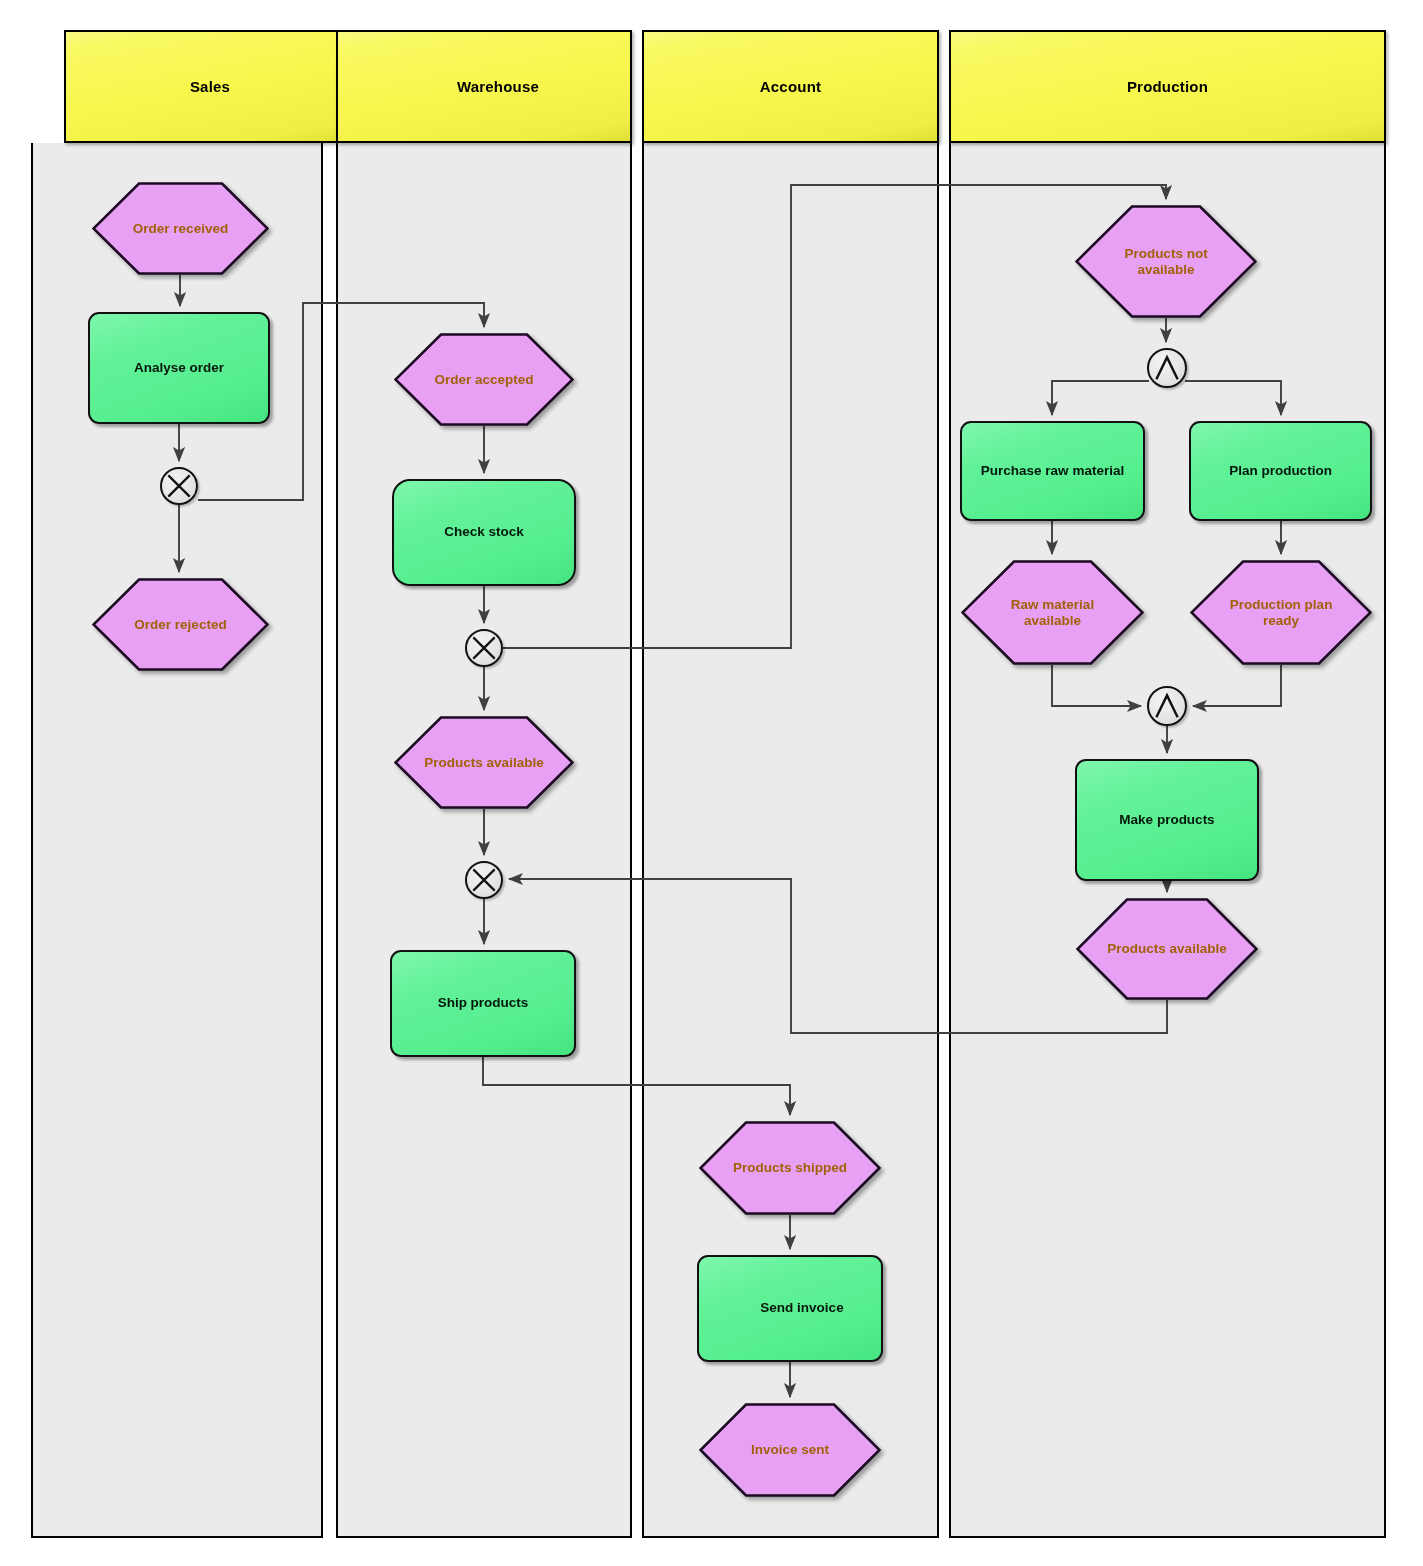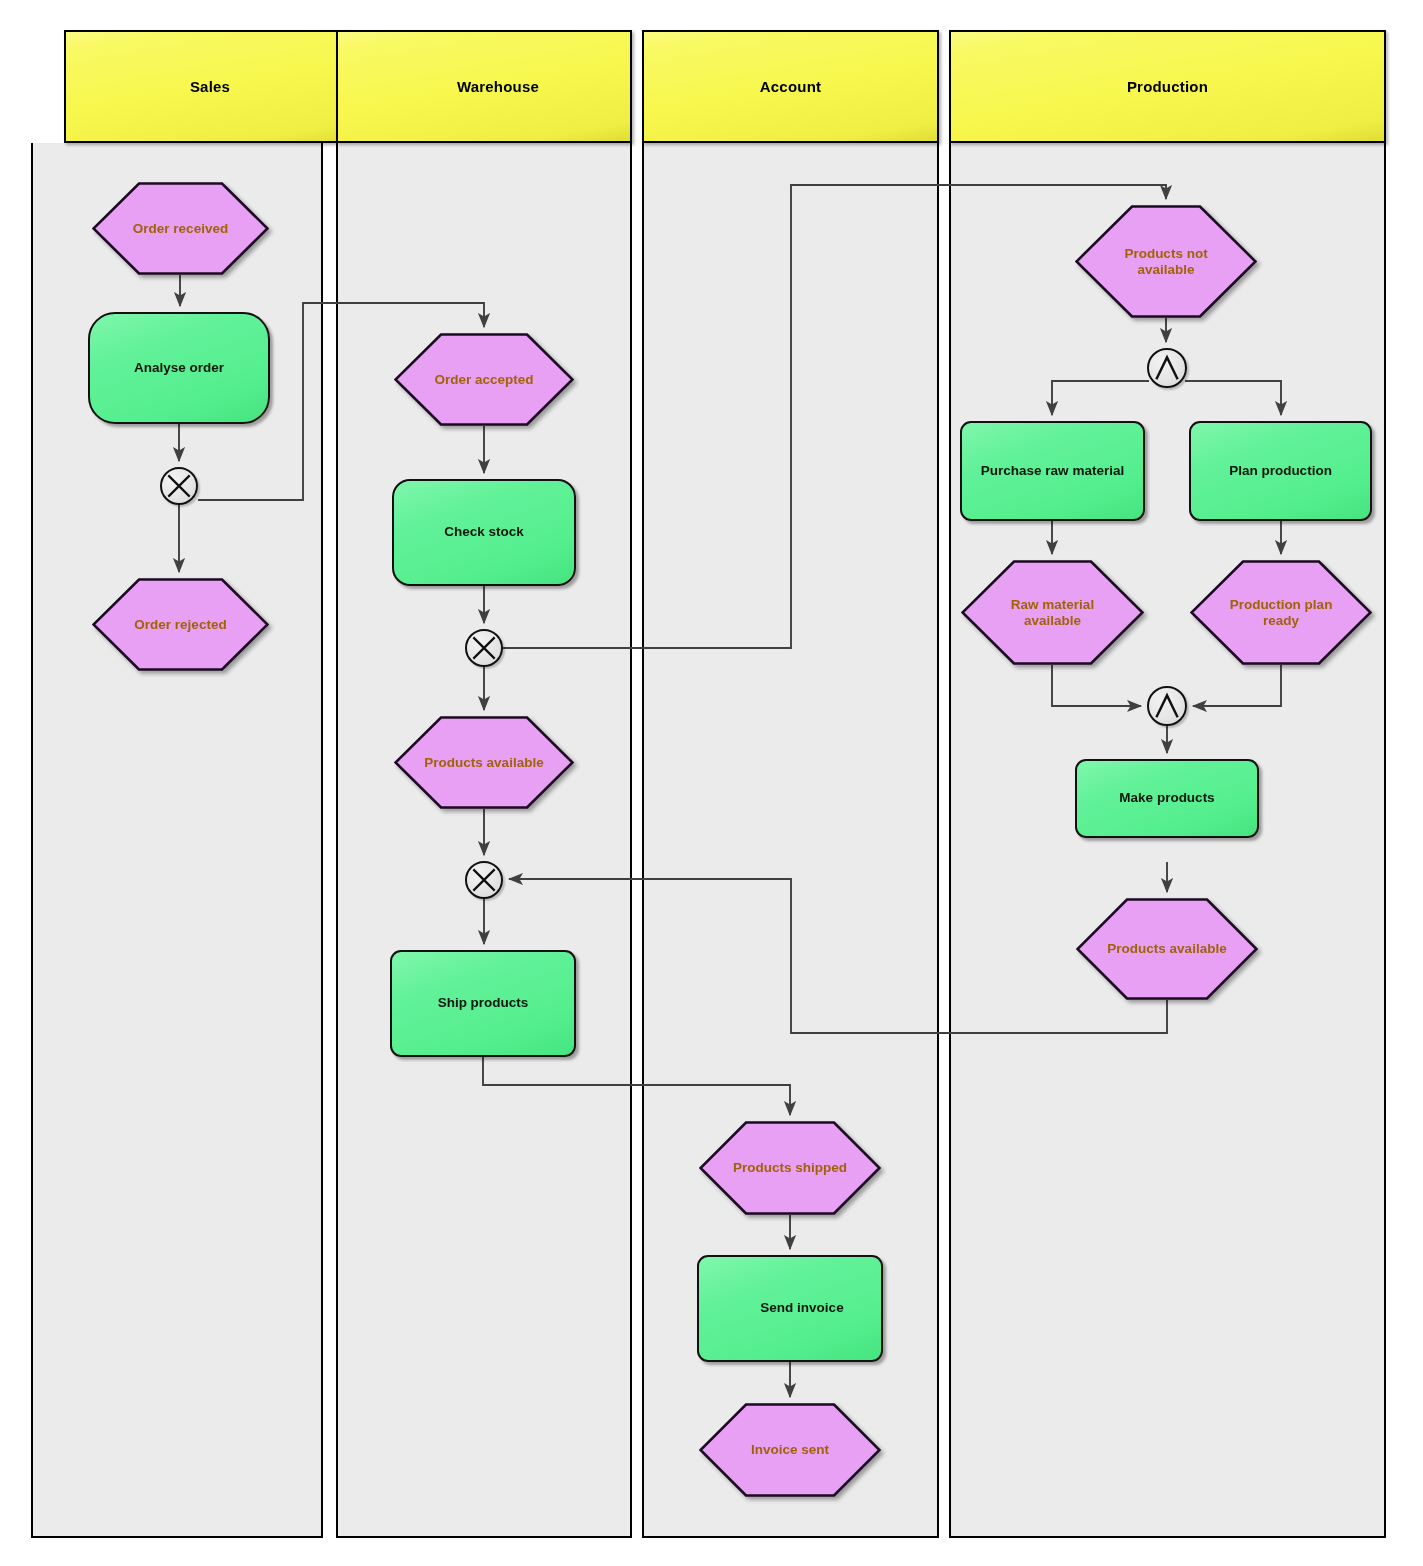--- a/index.html
+++ b/index.html
@@ -95,21 +95,21 @@
       </g>
   </svg>
 
   <div id="nodes">
       <div class="node event" style="left: 92px; top: 182px; width: 177px; height: 93px;">
         <svg class="hexbg" viewBox="0 0 177 93" preserveAspectRatio="none">
           <polygon points="47,1.5 130,1.5 175.5,46.5 130,91.5 47,91.5 1.5,46.5" fill="#e8a0f5" stroke="#1c0a22" stroke-width="2.6"></polygon>
         </svg>
         <span class="lbl">Order received</span>
       </div>
-      <div class="node func" style="left: 88px; top: 312px; width: 182px; height: 112px; border-radius: 27px;">
+      <div class="node func" style="left: 88px; top: 312px; width: 182px; height: 112px;">
         <span>Analyse order</span>
       </div>
       <div class="node conn" style="left: 160px; top: 467px; width: 38px; height: 38px;">
         <svg width="32" height="32" viewBox="0 0 24 24">
           <path d="M4,4 L20,20 M20,4 L4,20" stroke="#111" stroke-width="1.7" fill="none" stroke-linecap="butt"></path>
         </svg>
       </div>
       <div class="node event" style="left: 92px; top: 578px; width: 177px; height: 93px;">
         <svg class="hexbg" viewBox="0 0 177 93" preserveAspectRatio="none">
           <polygon points="47,1.5 130,1.5 175.5,46.5 130,91.5 47,91.5 1.5,46.5" fill="#e8a0f5" stroke="#1c0a22" stroke-width="2.6"></polygon>
@@ -186,21 +186,21 @@
         <svg class="hexbg" viewBox="0 0 182 105" preserveAspectRatio="none">
           <polygon points="53,1.5 129,1.5 180.5,52.5 129,103.5 53,103.5 1.5,52.5" fill="#e8a0f5" stroke="#1c0a22" stroke-width="2.6"></polygon>
         </svg>
         <span class="lbl">Production plan ready</span>
       </div>
       <div class="node conn" style="left: 1147px; top: 686px; width: 40px; height: 40px;">
         <svg width="34" height="34" viewBox="0 0 24 24">
           <path d="M4.5,20 L12,4.5 L19.5,20" stroke="#111" stroke-width="1.7" fill="none" stroke-linecap="butt"></path>
         </svg>
       </div>
-      <div class="node func" style="left: 1075px; top: 759px; width: 184px; height: 79px;">
+      <div class="node func" style="left: 1075px; top: 759px; width: 184px; height: 122px;">
         <span>Make products</span>
       </div>
       <div class="node event" style="left: 1076px; top: 898px; width: 182px; height: 102px;">
         <svg class="hexbg" viewBox="0 0 182 102" preserveAspectRatio="none">
           <polygon points="51,1.5 131,1.5 180.5,51 131,100.5 51,100.5 1.5,51" fill="#e8a0f5" stroke="#1c0a22" stroke-width="2.6"></polygon>
         </svg>
         <span class="lbl">Products available</span>
       </div>
     </div>
 

